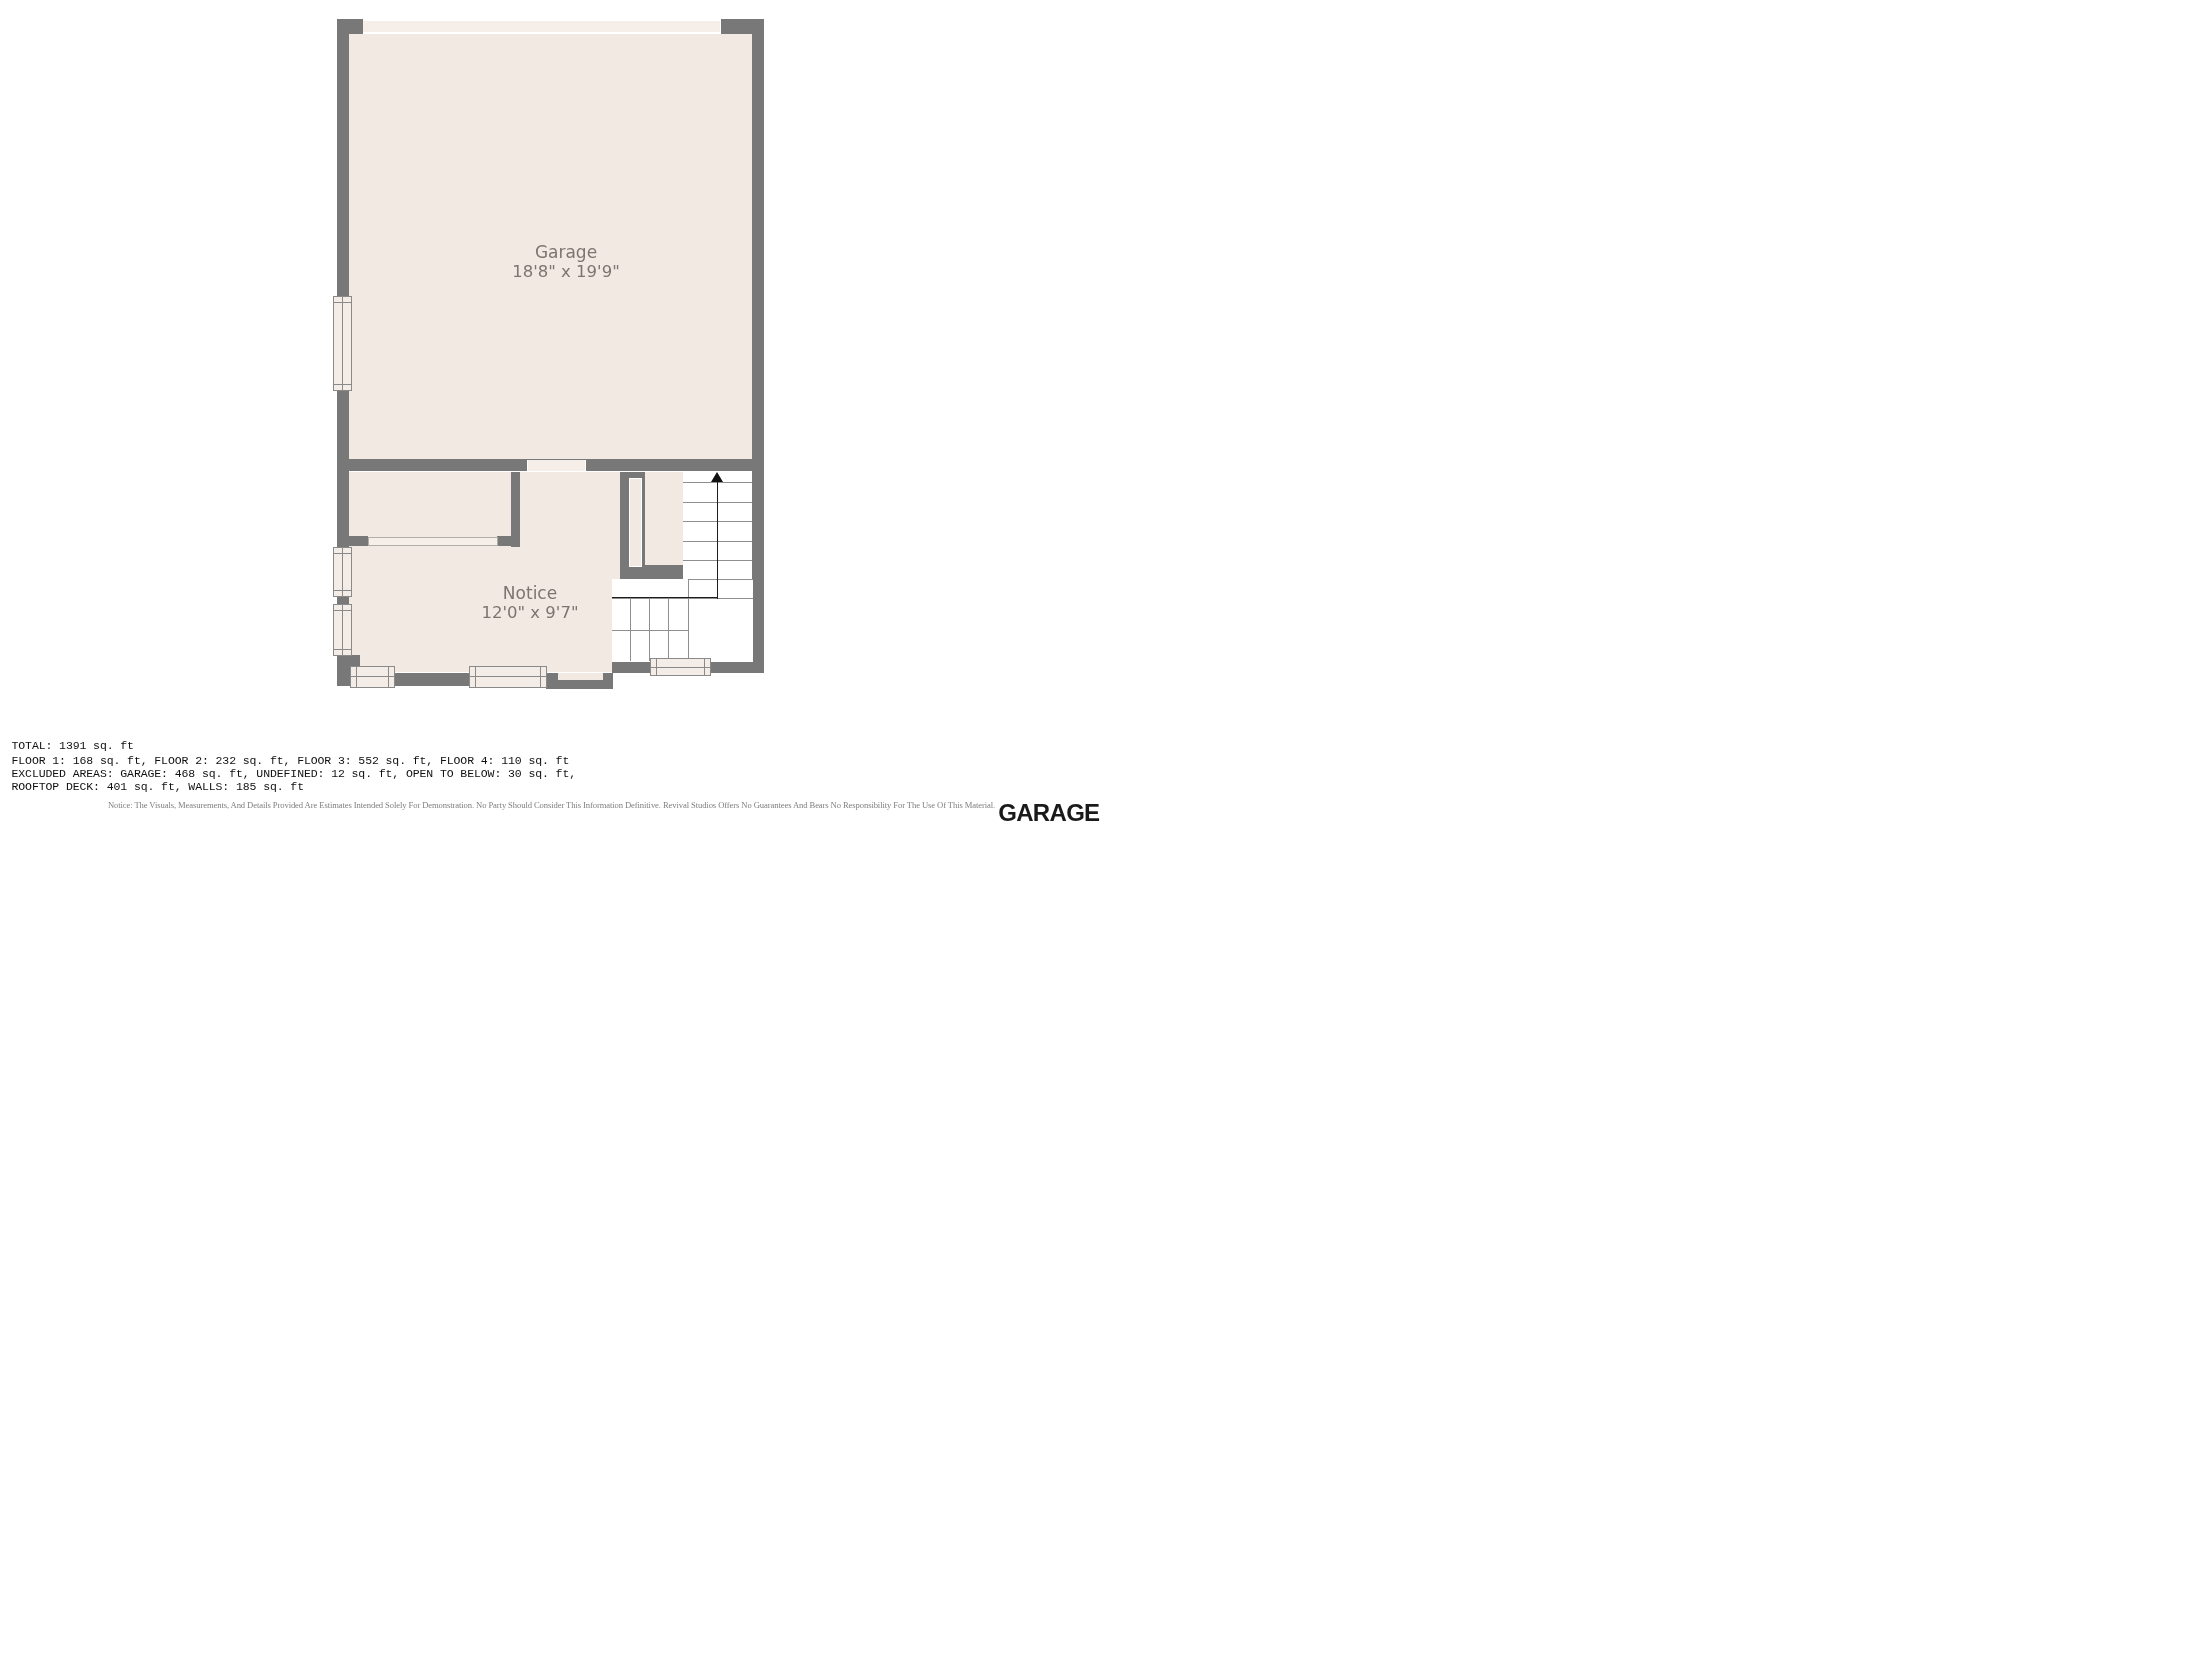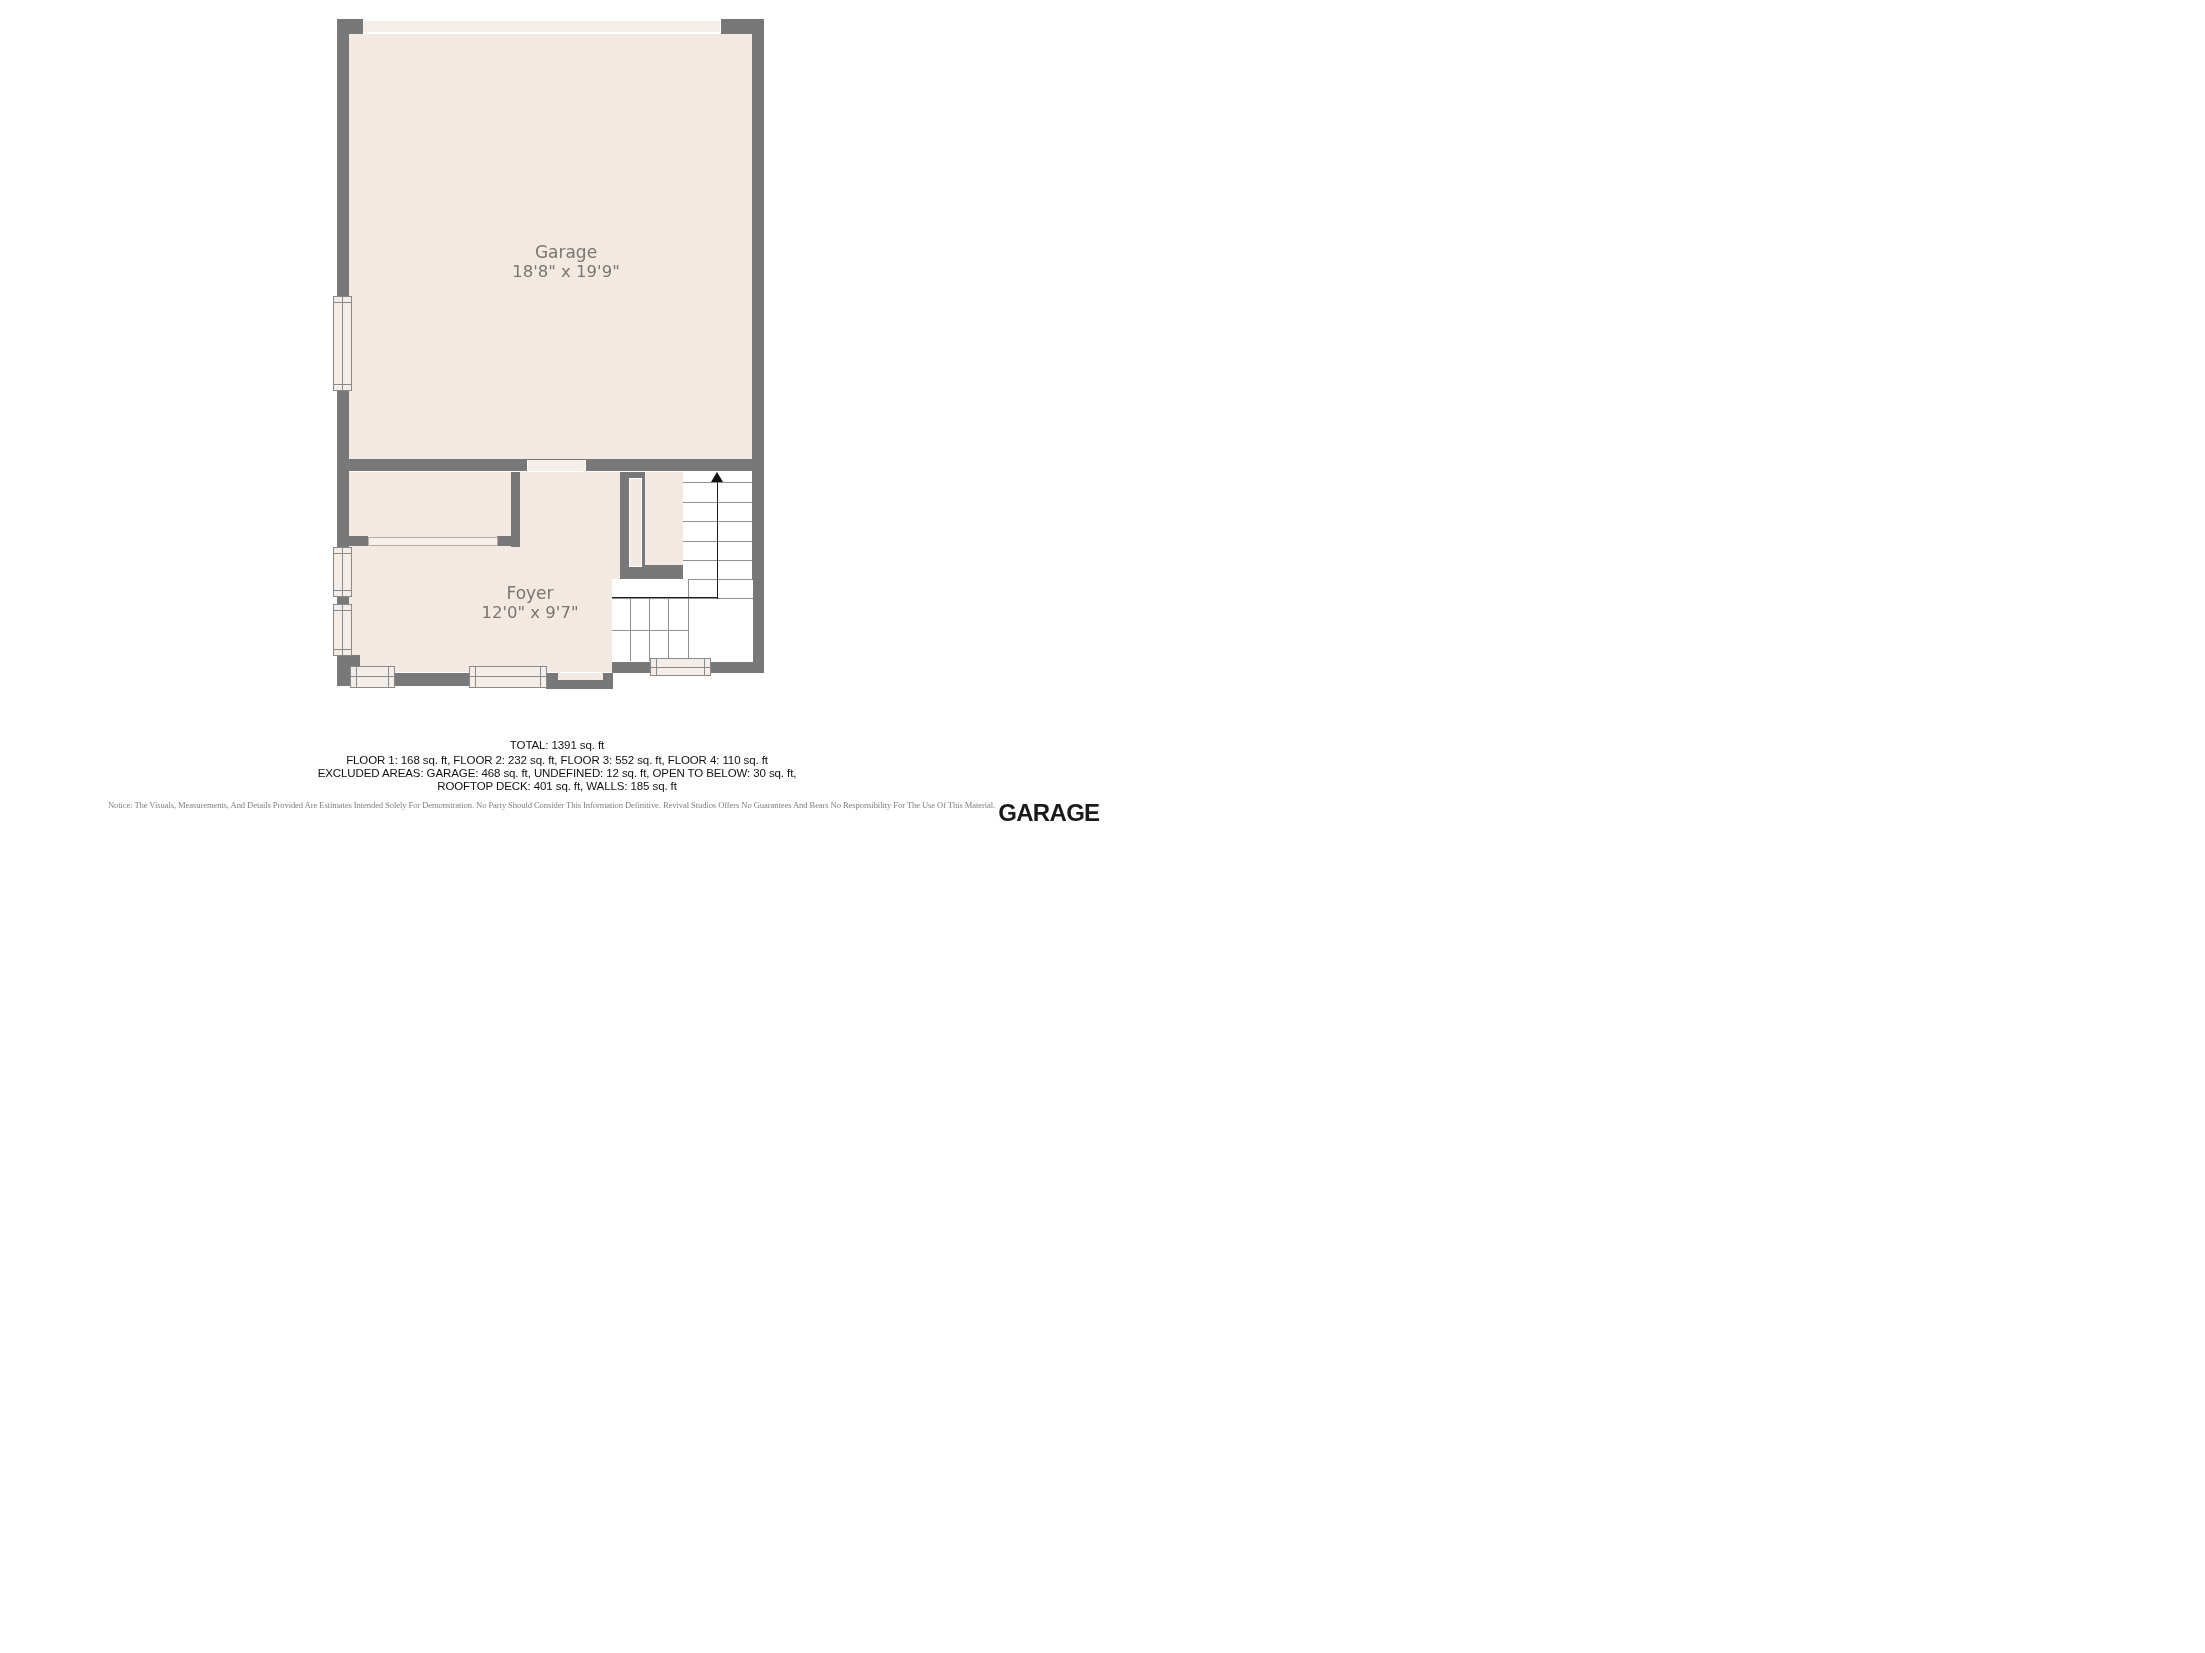--- a/index.html
+++ b/index.html
@@ -26,22 +26,22 @@
   .shaft{border:0.7px solid #ffffff;}
   
   .arrow-up{position:absolute;width:0;height:0;border-left:6.5px solid transparent;
             border-right:6.5px solid transparent;border-bottom:10.8px solid #111111;}
   
   .room-label{position:absolute;transform:translateX(-50%);text-align:center;
               color:#7b7670;line-height:1.15;}
   .room-name{font-size:17px;}
   .room-dims{font-size:16.5px;}
   
-  .summary{position:absolute;left:11.5px;width:1091px;text-align:center;color:#111111;
-           font-family:Liberation Sans, sans-serif;letter-spacing:-0.1px;}
+  .summary{position:absolute;left:11.5px;width:1091px;text-align:left;color:#111111;
+           font-family:Liberation Mono, monospace;letter-spacing:-0.1px;}
   .notice{position:absolute;left:0;width:1103px;text-align:center;color:#808080;
           font-family:Liberation Serif, serif;font-size:8.6px;letter-spacing:-0.1px;}
   .logo{position:absolute;right:3.6px;bottom:0px;font-family:"Liberation Sans",sans-serif;
         font-weight:bold;font-size:24px;color:#1a1a1a;letter-spacing:-0.7px;}
 </style>
 </head>
 <body>
 
 <div id="canvas">
 
@@ -123,21 +123,21 @@
     <div class="mid-h"></div>
     <div class="cap-l"></div>
     <div class="cap-r"></div>
   </div>
 
   <div class="room-label" style="left:566px;top:243px;">
     <div class="room-name">Garage</div>
     <div class="room-dims">18'8" x 19'9"</div>
   </div>
   <div class="room-label" style="left:530px;top:584px;">
-    <div class="room-name">Foyer</div>
+    <div class="room-name">Notice</div>
     <div class="room-dims">12'0" x 9'7"</div>
   </div>
 
   <div class="summary total" style="top:739px;">TOTAL: 1391 sq. ft</div>
   <div class="summary line" style="top:754px;">FLOOR 1: 168 sq. ft, FLOOR 2: 232 sq. ft, FLOOR 3: 552 sq. ft, FLOOR 4: 110 sq. ft</div>
   <div class="summary line" style="top:767px;">EXCLUDED AREAS: GARAGE: 468 sq. ft, UNDEFINED: 12 sq. ft, OPEN TO BELOW: 30 sq. ft,</div>
   <div class="summary line" style="top:780px;">ROOFTOP DECK: 401 sq. ft, WALLS: 185 sq. ft</div>
 
   <div class="notice" style="top:800px;">Notice: The Visuals, Measurements, And Details Provided Are Estimates Intended Solely For Demonstration. No Party Should Consider This Information Definitive. Revival Studios Offers No Guarantees And Bears No Responsibility For The Use Of This Material.</div>
   <div class="logo">GARAGE</div>

